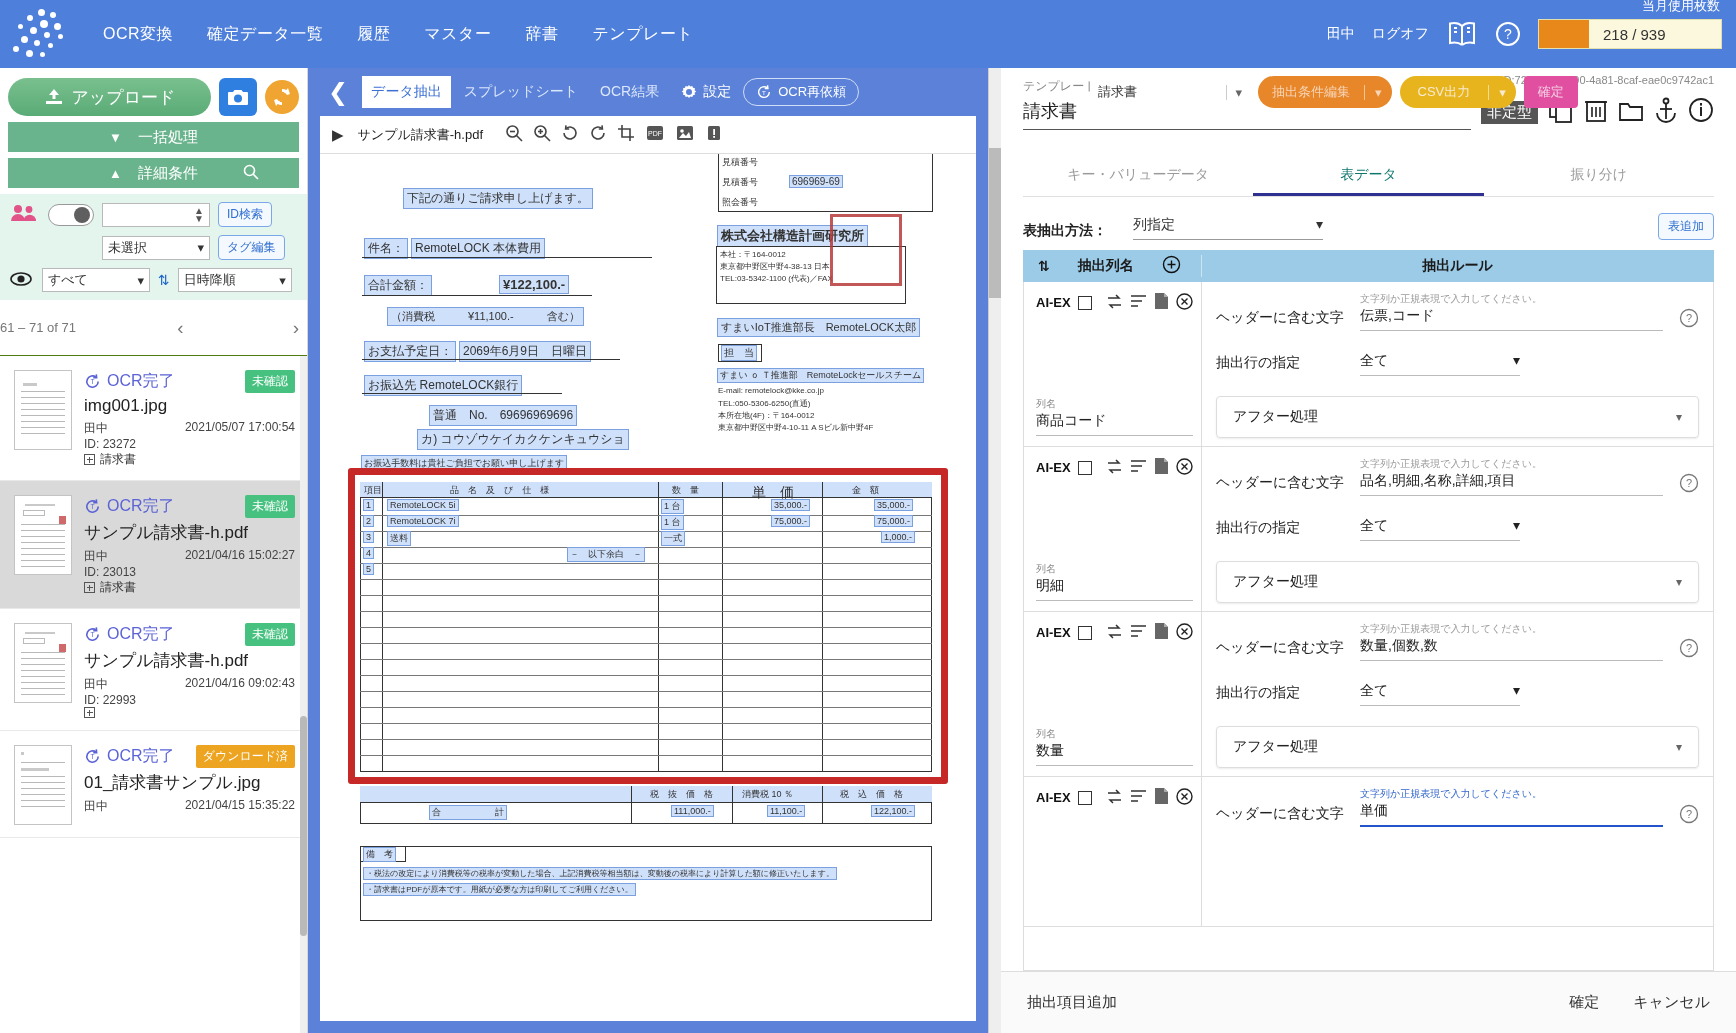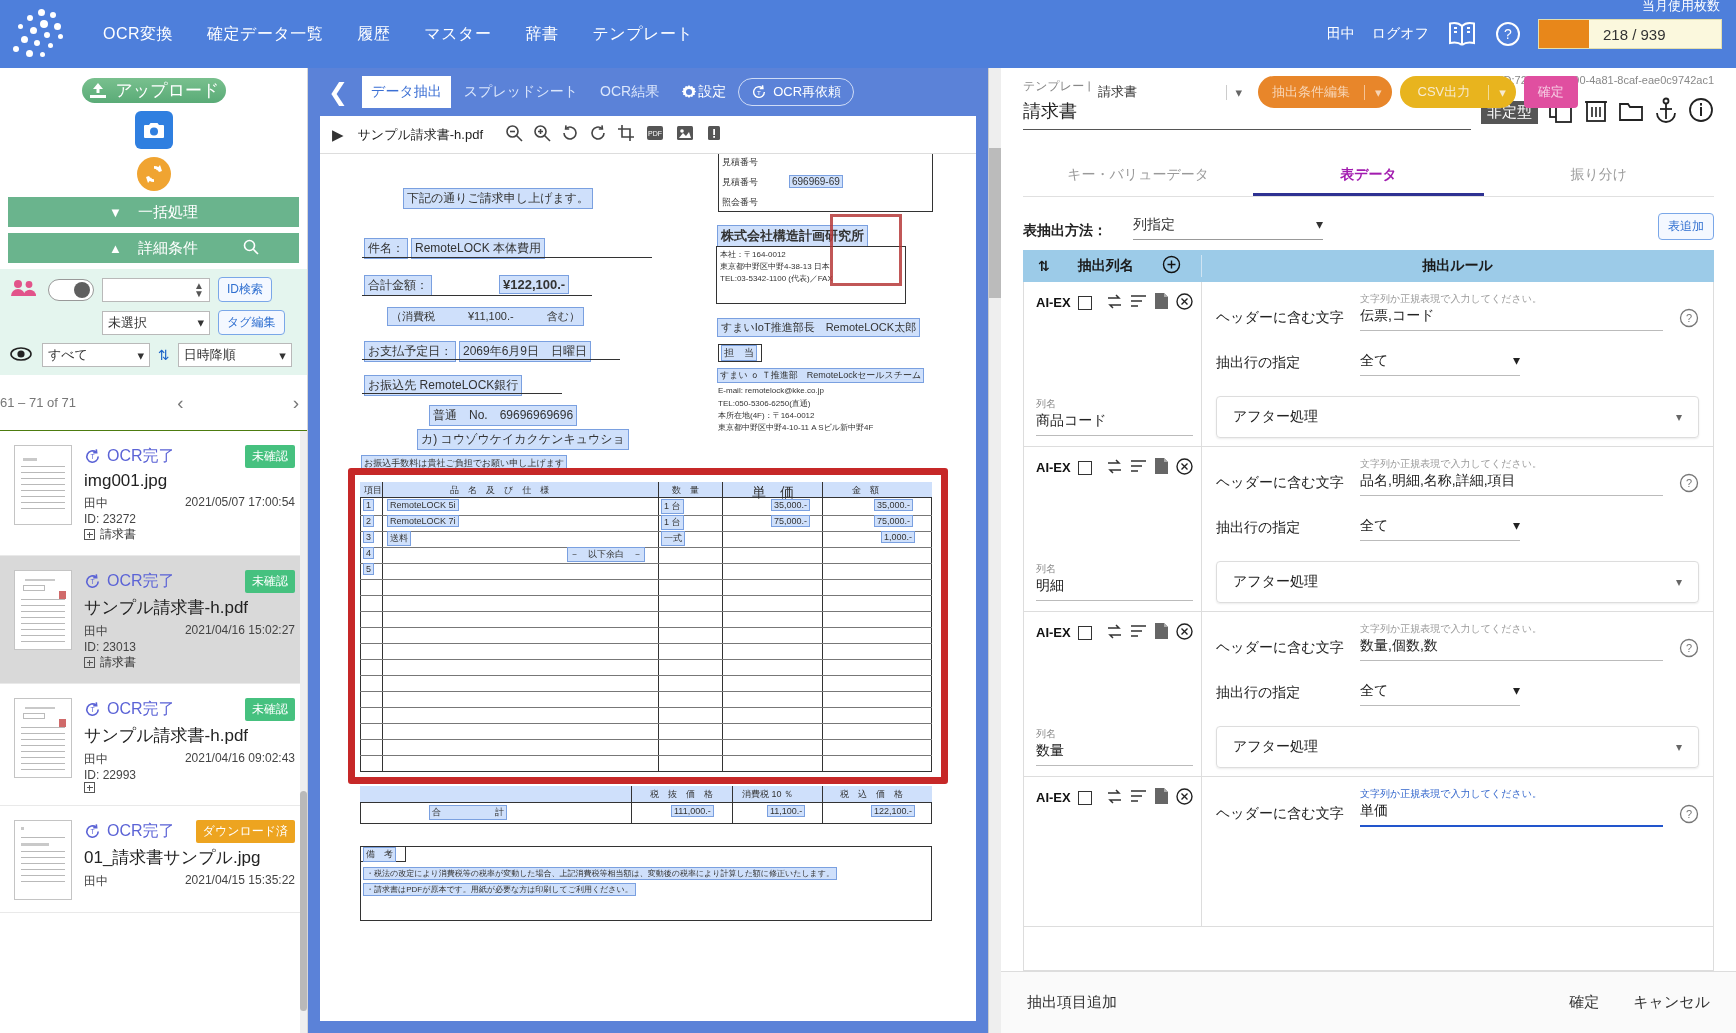--- a/index.html
+++ b/index.html
@@ -39,21 +39,21 @@
   .usage .ufill{ width:50px; height:100%; background:#e8871a; }
   .usage .utext{ padding-left:14px; color:#333; font-size:15px; }
 
   
   .sidebar{
     position:absolute; left:0; top:68px; width:308px; height:965px;
     background:#ffffff; border-right:1px solid #d7d7d7;
     display:flex; flex-direction:column;
   }
   .sb-top{ padding:10px 8px 6px 8px; }
-  .upload-row{ display:flex; align-items:center; gap:8px;flex-direction:column; }
+  .upload-row{ display:flex; align-items:center; gap:8px; }
   .btn-upload{
     flex:1; background:linear-gradient(#79c08e,#5aab77); color:#fff;
     border:none; border-radius:22px; height:38px; font-size:17px;
     display:flex; align-items:center; justify-content:center; gap:8px; cursor:pointer;
   }
   .btn-cam{
     width:38px;height:38px;border-radius:6px;background:#2f7fe0;border:none;
     display:flex;align-items:center;justify-content:center;cursor:pointer;
   }
   .btn-refresh{
@@ -141,21 +141,21 @@
   
   .center{
     position:absolute; left:308px; top:68px; width:680px; height:965px; background:#5b82d8;
   }
   .ctoolbar{ height:48px; display:flex; align-items:center; padding-left:10px; gap:4px;}
   .backarrow{ color:#fff; font-size:24px; padding:0 10px; cursor:pointer; }
   .ctab{
     color:#dbe6fb; font-size:14px; padding:7px 9px; cursor:pointer; white-space:nowrap;
   }
   .ctab.active{ background:#fff; color:#3b6fd4; }
-  .cicon-btn{ display:flex;align-items:center;color:#fff;font-size:14px;padding:0 8px;cursor:pointer;}
+  .cicon-btn{ display:flex;align-items:center;gap:5px;color:#fff;font-size:14px;padding:0 8px;cursor:pointer;}
   .pill{
     border:1px solid #cfdcf6; border-radius:16px; color:#fff; font-size:13px;
     padding:4px 12px; display:flex; align-items:center; gap:6px; cursor:pointer;
   }
   .viewer{
     position:absolute; left:12px; top:48px; right:12px; bottom:12px; background:#fff;
     overflow:hidden;
   }
   .vtoolbar{
     height:38px; display:flex; align-items:center; gap:10px; padding:0 8px;
@@ -191,21 +191,21 @@
     background:#555; color:#fff; font-size:15px; padding:2px 6px; margin-bottom:6px;
   }
   .ic{ cursor:pointer; margin-bottom:4px; }
   .tabs{
     display:flex; margin:26px 22px 0 22px; border-bottom:1px solid #e0e0e0;
   }
   .tab{
     flex:1; text-align:center; padding:10px 0 12px 0; font-size:14px; color:#9a9a9a;
     cursor:pointer;
   }
-  .tab.active{ color:#a21caf; box-shadow:inset 0 -3px 0 #2e3192;font-weight:bold; }
+  .tab.active{ color:#0f766e; box-shadow:inset 0 -3px 0 #2e3192; }
   .method-row{
     display:flex; align-items:flex-end; gap:26px; padding:16px 22px 10px 22px;
   }
   .method-label{ font-size:14px; font-weight:bold; color:#222; }
   .method-sel{
     width:190px; border-bottom:1px solid #999; font-size:14px; color:#333;
     padding-bottom:5px; display:flex; justify-content:space-between; cursor:pointer;
   }
   .btn-addtable{
     margin-left:auto; border:1px solid #7aa7e8; color:#2f6fd0; background:#f4f8ff;

